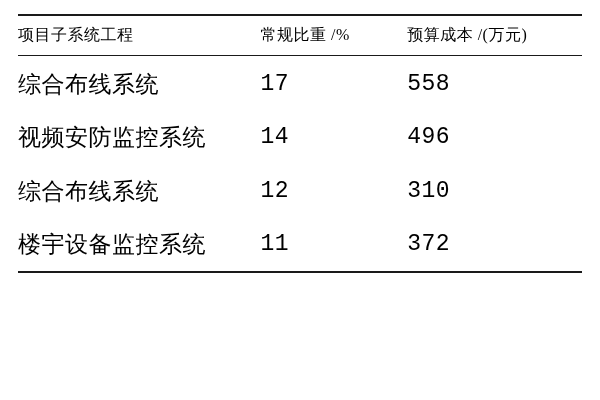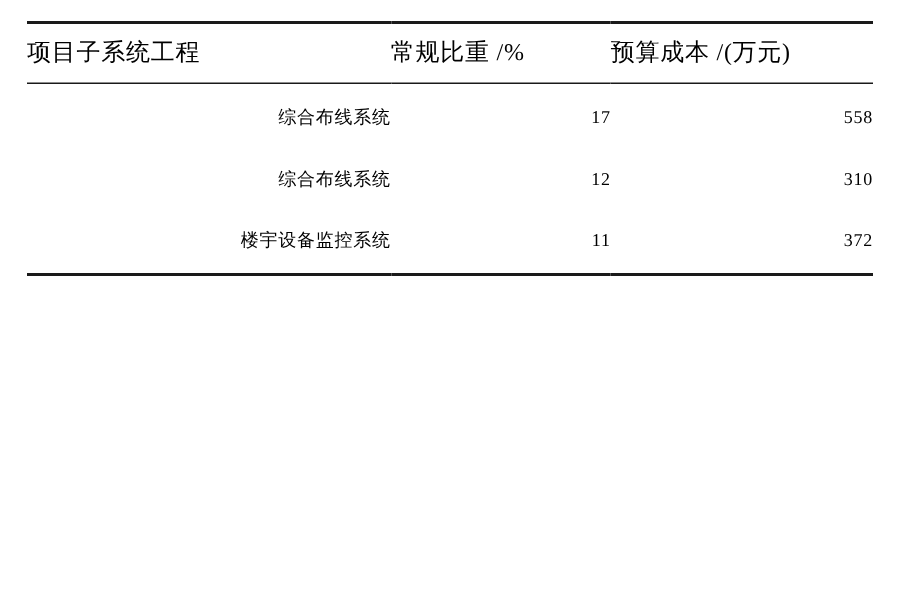--- a/index.html
+++ b/index.html
@@ -34,34 +34,34 @@
   thead th {
     font-weight: normal;
     font-size: 16px;
     padding: 9px 0 9px 0;
     text-align: left;
     border-top: 2px solid #1a1a1a;
     border-bottom: 1px solid #1a1a1a;
     letter-spacing: 0.5px;
   }
   tbody td {
-    font-size: 12px;
-    text-align: right;
+    font-size: 23px;
+    text-align: left;
     padding: 14px 0 14px 0;
     line-height: 1.1;
     letter-spacing: 0.5px;
   }
   tbody tr:last-child td {
     border-bottom: 2px solid #1a1a1a;
   }
   tbody tr:first-child td {
     padding-top: 16px;
   }
   .num {
-    font-family: Liberation Serif, serif;
+    font-family: Liberation Mono, monospace;
     letter-spacing: 0.5px;
   }
   .label-cell {
     white-space: nowrap;
   }
 </style>
 </head>
 <body>
 
 <div class="page">
@@ -78,20 +78,25 @@
         <th>预算成本 /(万元)</th>
       </tr>
     </thead>
     <tbody>
       <tr>
         <td class="label-cell">综合布线系统</td>
         <td class="num">17</td>
         <td class="num">558</td>
       </tr>
       <tr>
+        <td class="label-cell">视频安防监控系统</td>
+        <td class="num">14</td>
+        <td class="num">496</td>
+      </tr>
+      <tr>
         <td class="label-cell">综合布线系统</td>
         <td class="num">12</td>
         <td class="num">310</td>
       </tr>
       <tr>
         <td class="label-cell">楼宇设备监控系统</td>
         <td class="num">11</td>
         <td class="num">372</td>
       </tr>
     </tbody>

